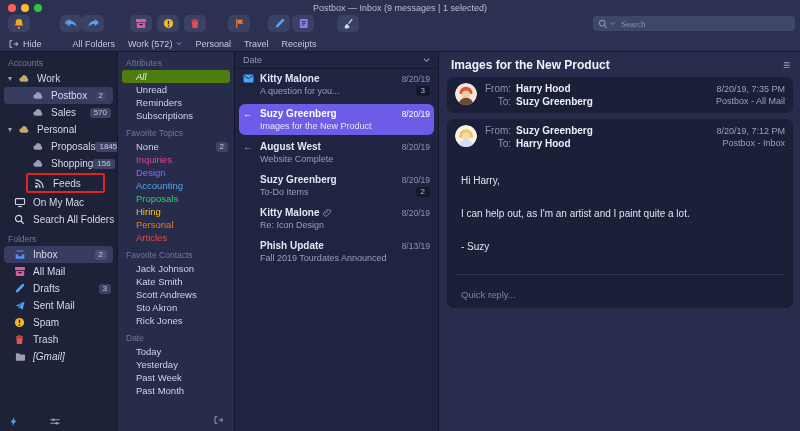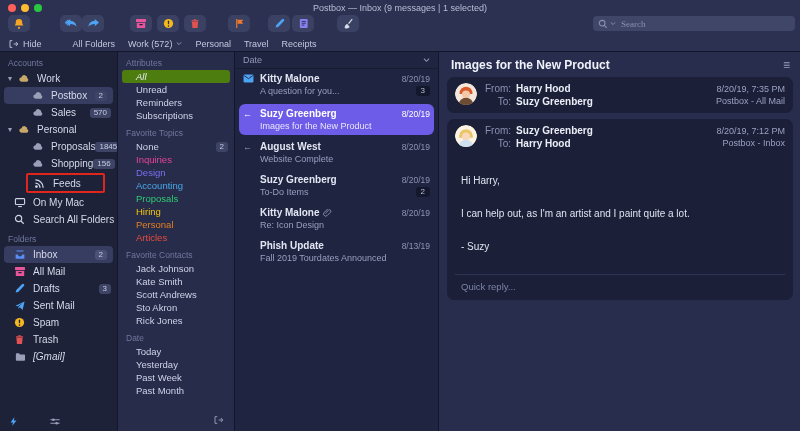--- a/index.html
+++ b/index.html
@@ -77,21 +77,21 @@
   .rmenu{margin-left:auto;color:#9aa0bb;font-size:12px;line-height:1;}
   .card{background:#1b2038;border-radius:7px;margin:0 7px 6px 8px;padding:6px 8px;}
   .chead{display:flex;}
   .avatar{width:22px;height:22px;border-radius:50%;overflow:hidden;flex:none;margin-right:8px;}
   .addr{display:grid;grid-template-columns:auto auto;column-gap:5px;row-gap:2px;font-size:10px;align-content:center;}
   .addr .lab{color:#8a90b2;text-align:right;}
   .addr .val{color:#eceef8;font-weight:bold;}
   .cmeta{margin-left:auto;text-align:right;font-size:9px;color:#9aa0c0;display:flex;flex-direction:column;gap:2px;justify-content:center;}
   .cbody{font-size:10px;color:#dfe2f0;padding:4px 6px 0 6px;}
   .cbody p{margin:22px 0;}
-  .qreply{border-top:1px solid #2e3354;margin-top:8px;padding:6px 0 2px 6px;font-size:9.5px;color:#7d83a6;}
+  .qreply{border-top:1px solid #2e3354;margin-top:8px;padding:14px 0 2px 6px;font-size:9.5px;color:#7d83a6;}
   svg{display:block;}
 </style>
 </head>
 <body>
 
 <div class="window">
 
   <div class="titlebar">
     <div class="lights">
       <span class="light red"></span>

